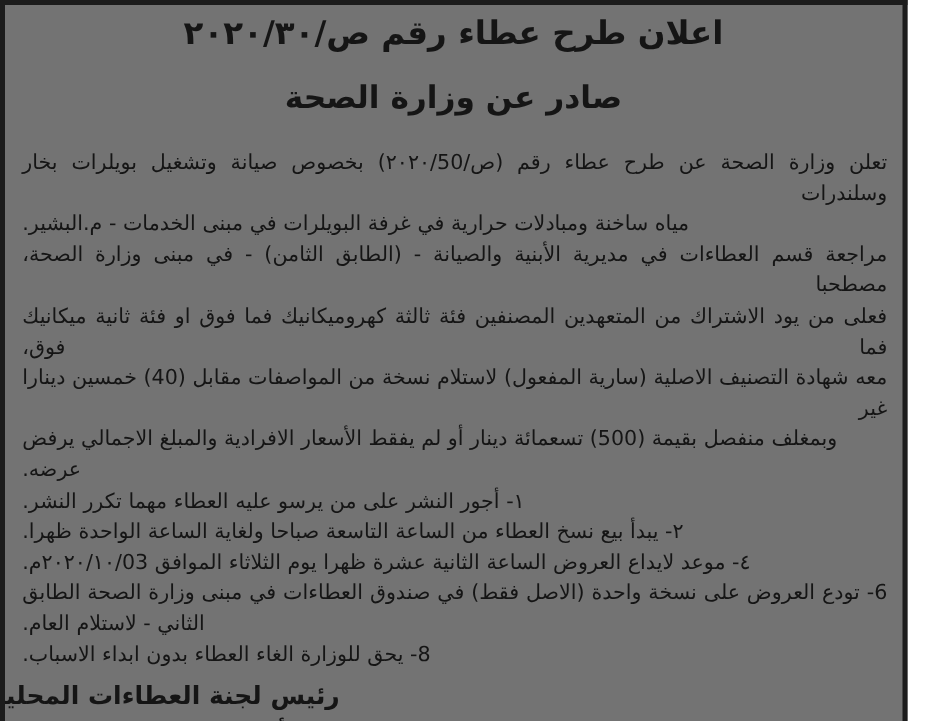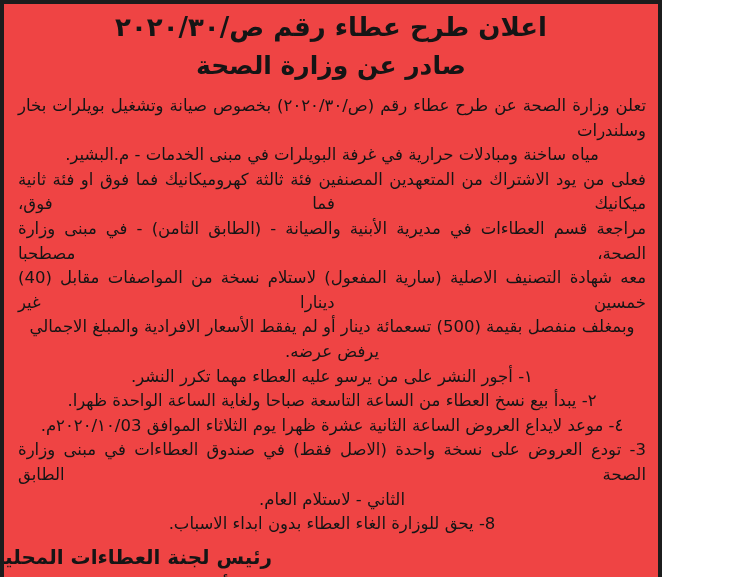--- a/index.html
+++ b/index.html
@@ -3,61 +3,61 @@
 <meta charset="utf-8">
 <style>
   html, body {
     margin: 0;
     padding: 0;
     background: #ffffff;
     font-family: "DejaVu Sans", sans-serif;
   }
   .page {
     position: relative;
-    width: 662px;
+    width: 726px;
     height: 577px;
     box-sizing: border-box;
-    background: #ef4444;
+    background: #737373;
     border-top: 4px solid #1c1c1c;
     border-left: 4px solid #1c1c1c;
     border-right: 4px solid #1c1c1c;
     direction: rtl;
     overflow: hidden;
     color: #151515;
   }
   .titles {
     text-align: center;
     padding-top: 5px;
   }
   .title-main {
     margin: 0;
     font-size: 26px;
     font-weight: bold;
     line-height: 36px;
   }
   .title-sub {
-    margin: 4px;
+    margin: 16px;
     font-size: 25px;
     font-weight: bold;
     line-height: 33px;
   }
   .body-text {
     padding: 8px 12px 0 14px;
     font-size: 16.5px;
     line-height: 24.6px;
   }
   .body-text p {
     margin: 0;
   }
   .j {
     text-align: justify;
     text-align-last: justify;
   }
   .r {
-    text-align: center;
+    text-align: left;
   }
   .signatures {
     width: 278px;
     margin: 6px auto 0 0;
     padding-right: 10px;
     box-sizing: border-box;
     text-align: center;
   }
   .signatures p {
     margin: 0;
@@ -71,30 +71,30 @@
 <body>
 
 <div class="page">
 
   <div class="titles">
     <h1 class="title-main">اعلان طرح عطاء رقم ص/٢٠٢٠/٣٠</h1>
     <h2 class="title-sub">صادر عن وزارة الصحة</h2>
   </div>
 
   <div class="body-text">
-    <p class="j">تعلن وزارة الصحة عن طرح عطاء رقم (ص/٢٠٢٠/٣٠) بخصوص صيانة وتشغيل بويلرات بخار وسلندرات</p>
+    <p class="j">تعلن وزارة الصحة عن طرح عطاء رقم (ص/٢٠٢٠/50) بخصوص صيانة وتشغيل بويلرات بخار وسلندرات</p>
     <p class="r">مياه ساخنة ومبادلات حرارية في غرفة البويلرات في مبنى الخدمات - م.البشير.</p>
+    <p class="j">مراجعة قسم العطاءات في مديرية الأبنية والصيانة - (الطابق الثامن) - في مبنى وزارة الصحة، مصطحبا</p>
     <p class="j">فعلى من يود الاشتراك من المتعهدين المصنفين فئة ثالثة كهروميكانيك فما فوق او فئة ثانية ميكانيك فما فوق،</p>
-    <p class="j">مراجعة قسم العطاءات في مديرية الأبنية والصيانة - (الطابق الثامن) - في مبنى وزارة الصحة، مصطحبا</p>
     <p class="j">معه شهادة التصنيف الاصلية (سارية المفعول) لاستلام نسخة من المواصفات مقابل (40) خمسين دينارا غير</p>
     <p class="r">وبمغلف منفصل بقيمة (500) تسعمائة دينار أو لم يفقط الأسعار الافرادية والمبلغ الاجمالي يرفض عرضه.</p>
     <p class="r">١- أجور النشر على من يرسو عليه العطاء مهما تكرر النشر.</p>
     <p class="r">٢- يبدأ بيع نسخ العطاء من الساعة التاسعة صباحا ولغاية الساعة الواحدة ظهرا.</p>
     <p class="r">٤- موعد لايداع العروض الساعة الثانية عشرة ظهرا يوم الثلاثاء الموافق ٢٠٢٠/١٠/03م.</p>
-    <p class="j">3- تودع العروض على نسخة واحدة (الاصل فقط) في صندوق العطاءات في مبنى وزارة الصحة الطابق</p>
+    <p class="j">6- تودع العروض على نسخة واحدة (الاصل فقط) في صندوق العطاءات في مبنى وزارة الصحة الطابق</p>
     <p class="r">الثاني - لاستلام العام.</p>
     <p class="r">8- يحق للوزارة الغاء العطاء بدون ابداء الاسباب.</p>
   </div>
 
   <div class="signatures">
     <p>رئيس لجنة العطاءات المحلية</p>
     <p>الأمين الساعة المكلف</p>
     <p>رئيس لجنة الشراء المحلية</p>
 
   </div>

